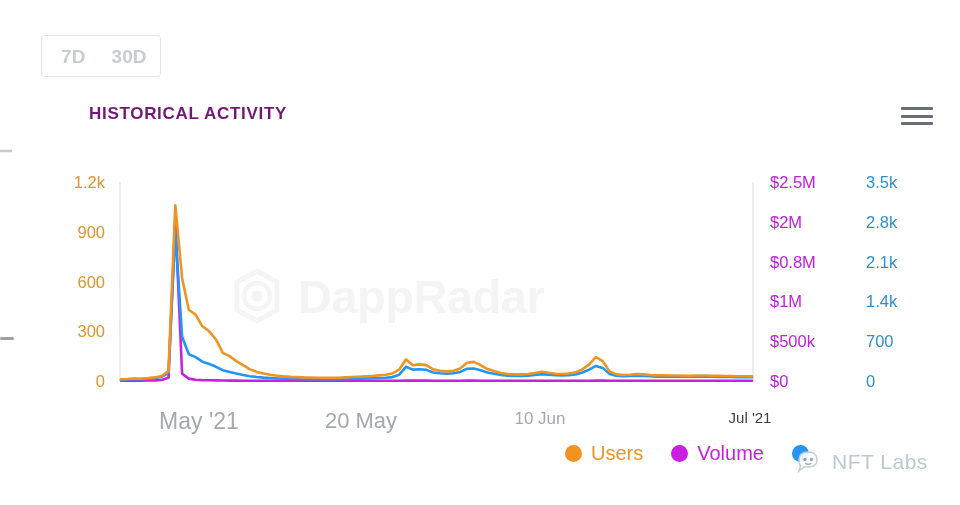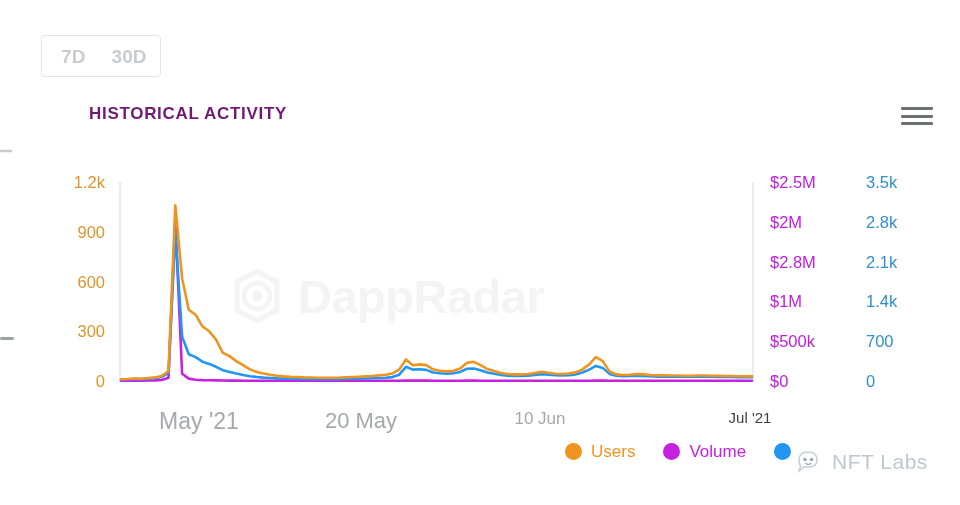--- a/index.html
+++ b/index.html
@@ -155,21 +155,21 @@
     gap: 9px;
     cursor: pointer;
   }
   .legend-dot {
     width: 17px;
     height: 17px;
     border-radius: 50%;
     flex: none;
   }
   .legend-label {
-    font-size: 17px;
+    font-size: 20px;
     line-height: 1;
     white-space: nowrap;
   }
 
   
   #nftlabs-watermark {
     position: absolute;
     left: 795px;
     top: 448px;
     display: flex;
@@ -233,21 +233,21 @@
   <div id="ticks-users">
       <div class="tick tick-users" style="top: 14px; right: 855px;">1.2k</div>
       <div class="tick tick-users" style="top: 63.75px; right: 855px;">900</div>
       <div class="tick tick-users" style="top: 113.5px; right: 855px;">600</div>
       <div class="tick tick-users" style="top: 163.25px; right: 855px;">300</div>
       <div class="tick tick-users" style="top: 213px; right: 855px;">0</div>
     </div>
   <div id="ticks-volume">
       <div class="tick tick-volume" style="top: 14px; left: 770px;">$2.5M</div>
       <div class="tick tick-volume" style="top: 53.8px; left: 770px;">$2M</div>
-      <div class="tick tick-volume" style="top: 93.6px; left: 770px;">$2.8M</div>
+      <div class="tick tick-volume" style="top: 93.6px; left: 770px;">$0.8M</div>
       <div class="tick tick-volume" style="top: 133.4px; left: 770px;">$1M</div>
       <div class="tick tick-volume" style="top: 173.2px; left: 770px;">$500k</div>
       <div class="tick tick-volume" style="top: 213px; left: 770px;">$0</div>
     </div>
   <div id="ticks-trans">
       <div class="tick tick-trans" style="top: 14px; left: 866px;">3.5k</div>
       <div class="tick tick-trans" style="top: 53.8px; left: 866px;">2.8k</div>
       <div class="tick tick-trans" style="top: 93.6px; left: 866px;">2.1k</div>
       <div class="tick tick-trans" style="top: 133.4px; left: 866px;">1.4k</div>
       <div class="tick tick-trans" style="top: 173.2px; left: 866px;">700</div>

